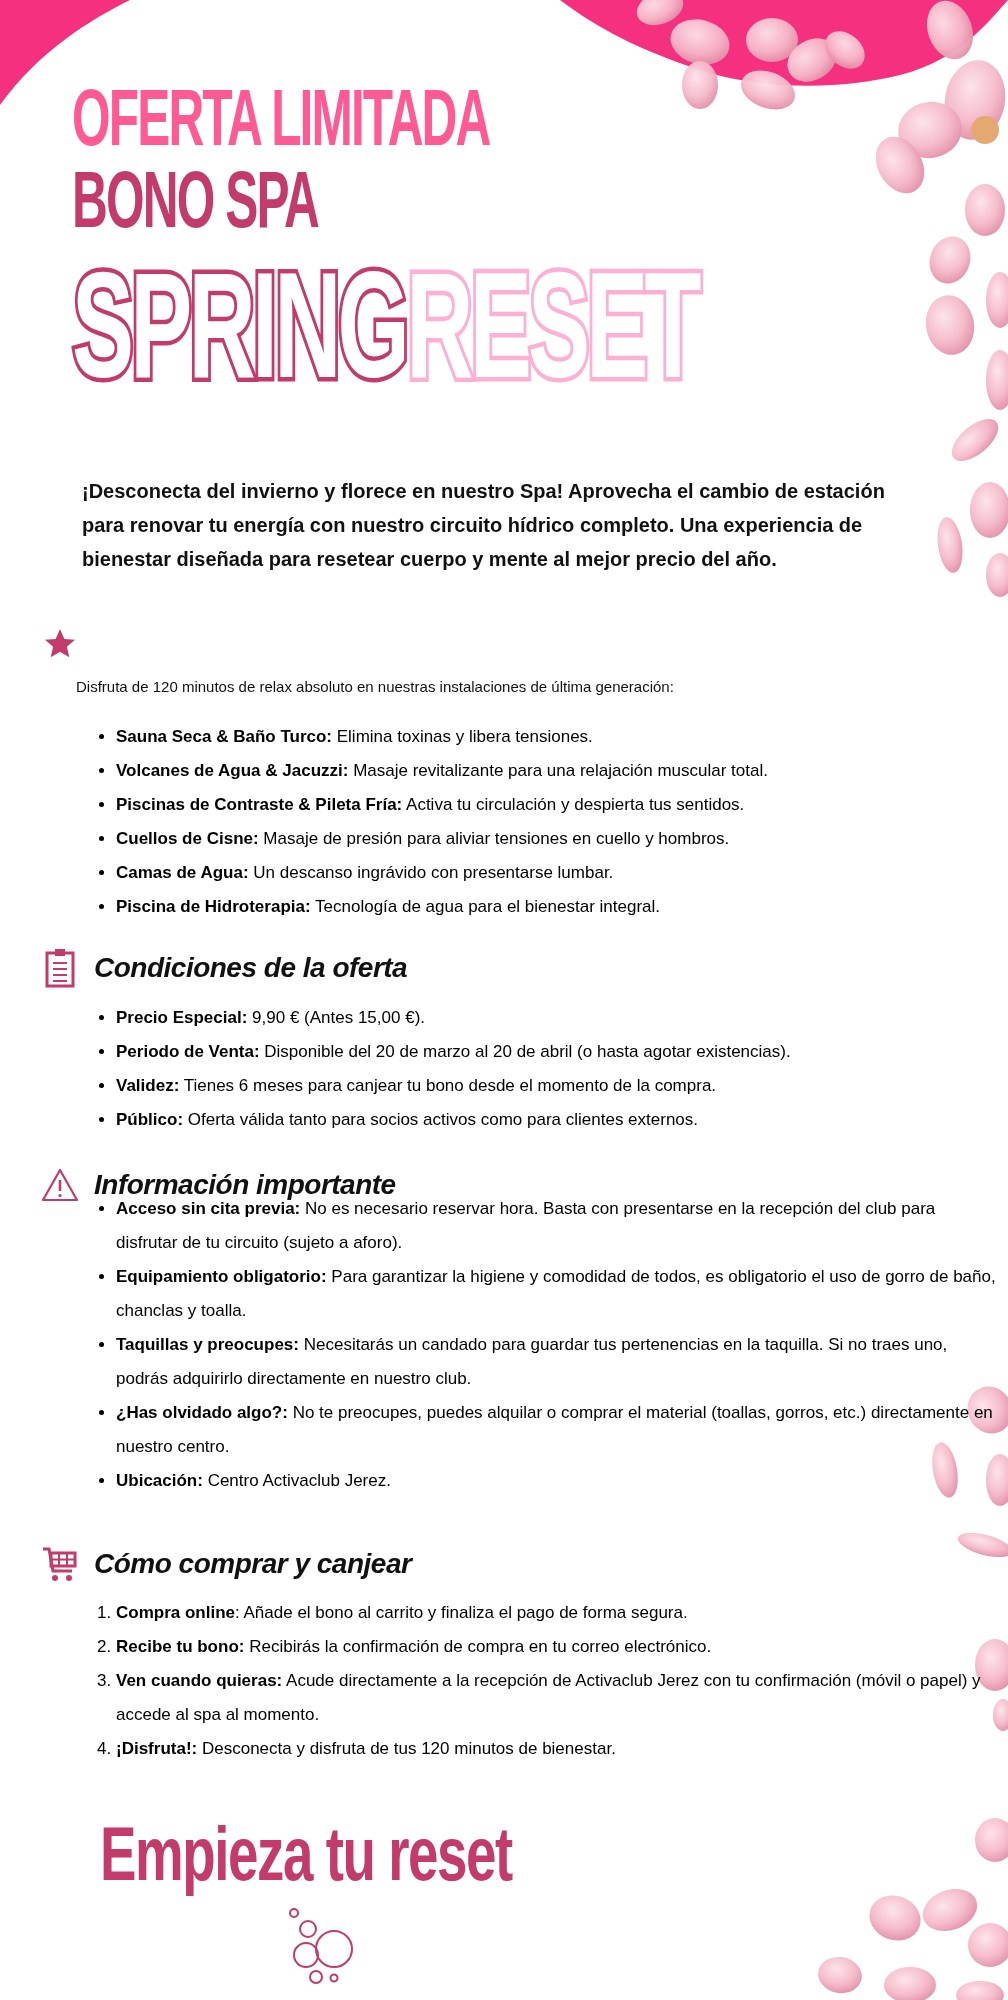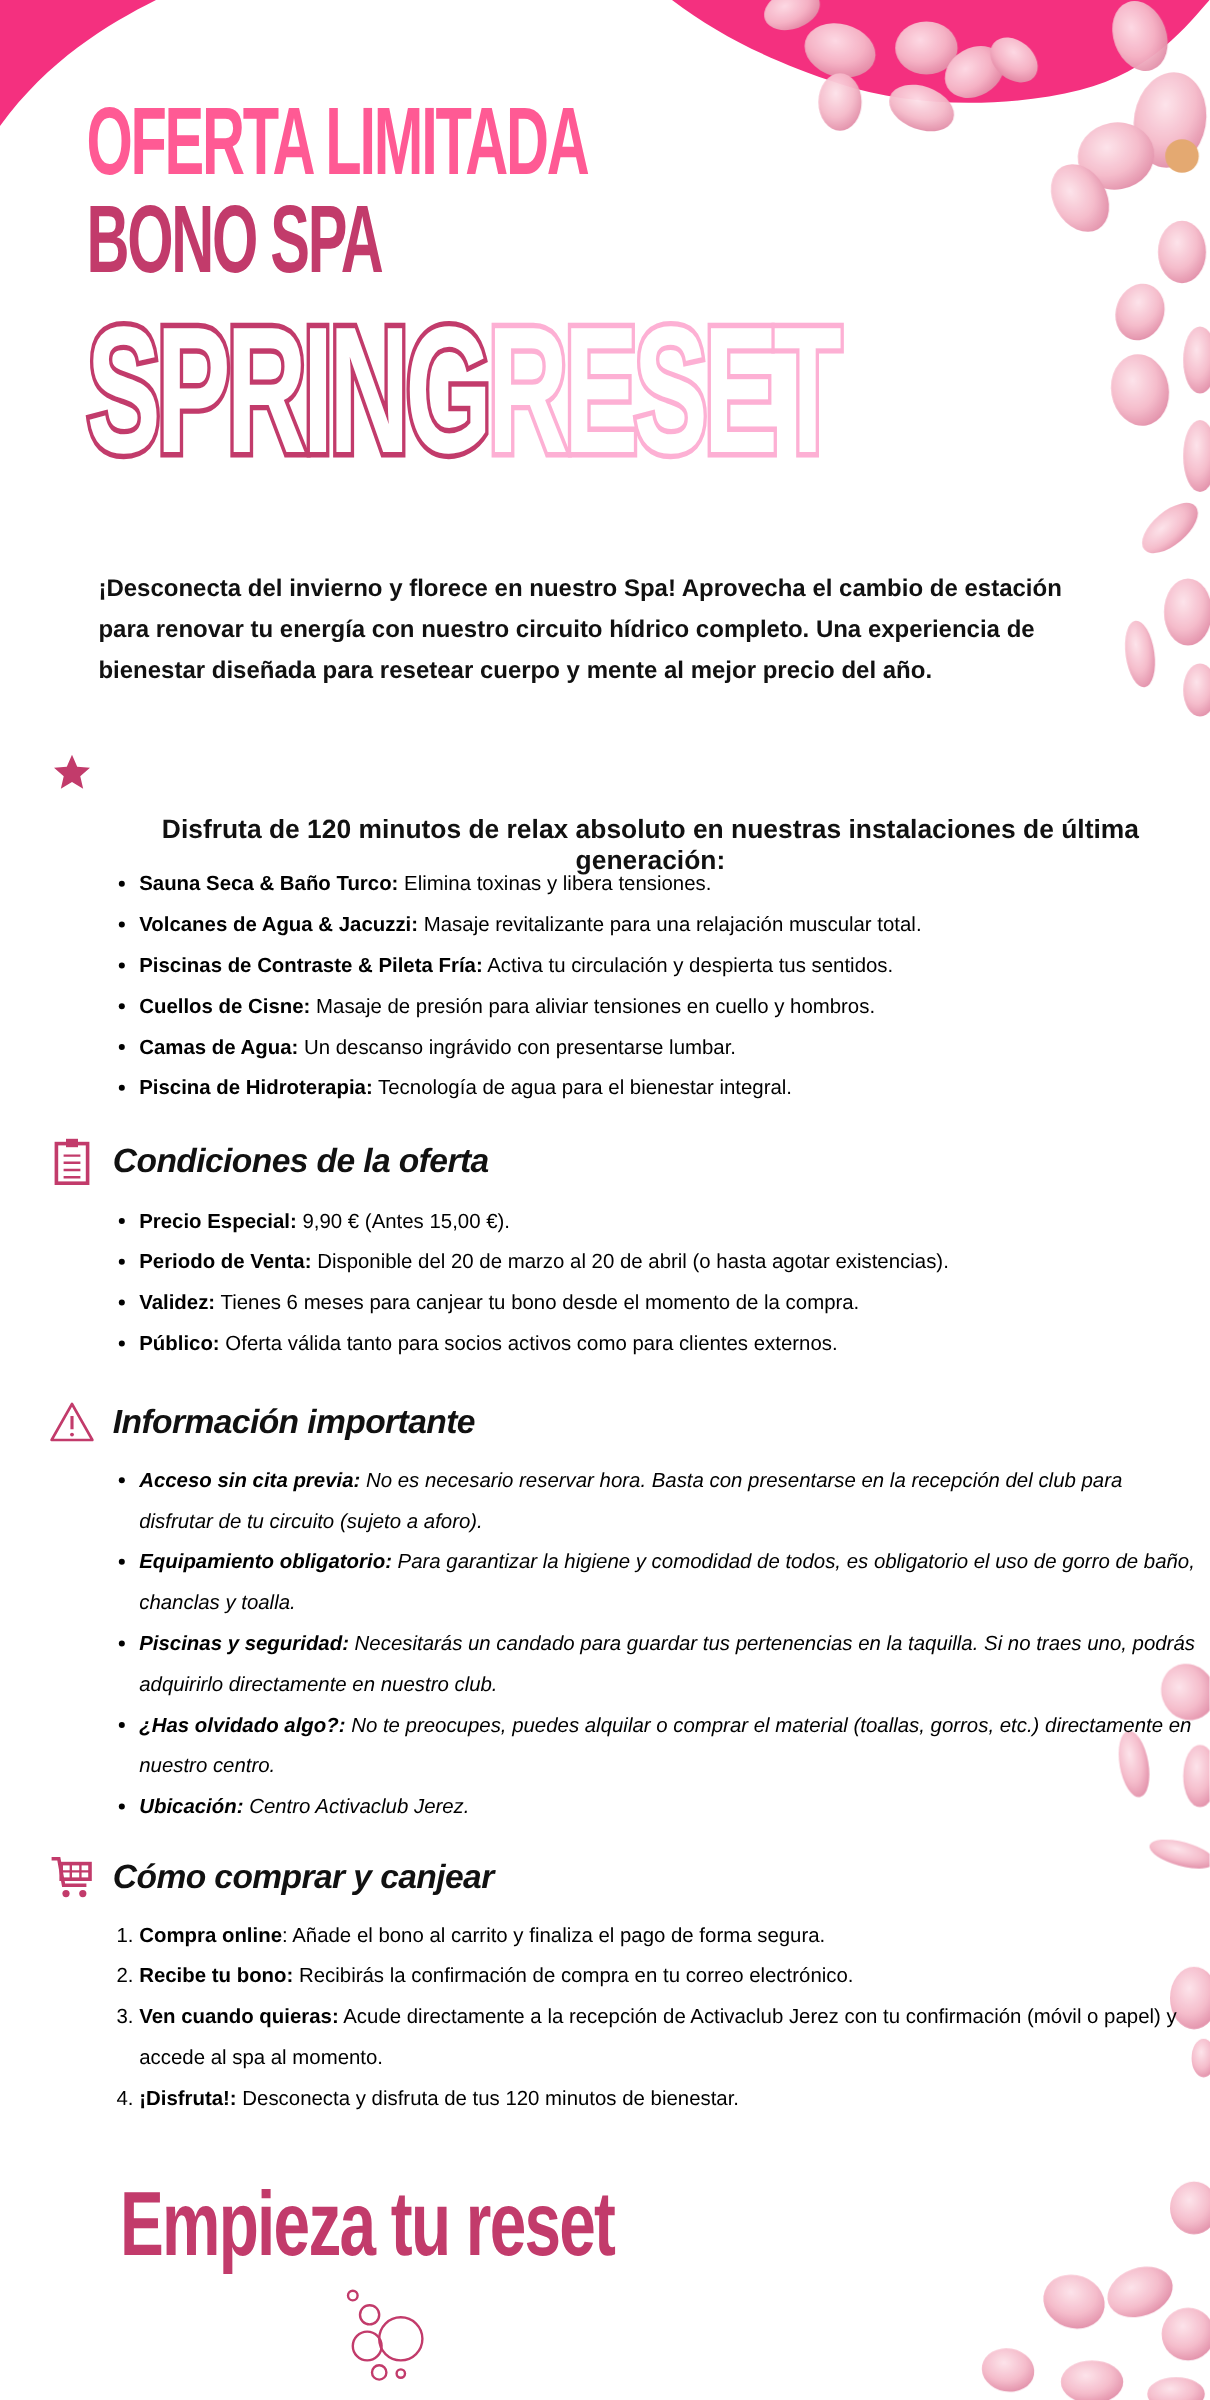--- a/index.html
+++ b/index.html
@@ -9,21 +9,21 @@
   .title-line { position:absolute; left:72px; font-family:"Liberation Sans", sans-serif; font-weight:bold; letter-spacing:-3px; transform-origin:left top; white-space:nowrap; line-height:1; }
   .t1 { top:78px; font-size:80px; color:#ff5a94; transform:scaleX(0.62); }
   .t2 { top:160px; font-size:80px; color:#c23b6b; transform:scaleX(0.62); }
   .t3 { top:250px; font-size:150px; transform:scaleX(0.62); letter-spacing:-6px; }
   .t3 .spring { color:#fff; -webkit-text-stroke:9px #c23b6b; paint-order:stroke fill; }
   .t3 .reset { color:#fff; -webkit-text-stroke:9px #fdb0d4; paint-order:stroke fill; }
   .intro { position:absolute; left:78px; top:470px; width:850px; font-size:20px; font-weight:bold; line-height:34px; color:#111; }
   .section-head { position:absolute; left:40px; display:flex; align-items:center; gap:14px; }
   .section-head .icon { width:40px; height:40px; display:flex; align-items:center; justify-content:center; }
   .section-head h2 { margin:0; font-size:28px; font-style:italic; font-weight:bold; color:#111; letter-spacing:-0.5px; }
-  .lead { position:absolute; left:76px; font-size:22px; font-weight:bold; color:#111;text-align:center; }
+  .lead { position:absolute; left:76px; font-size:15px; font-weight:normal; color:#111;text-align:center; }
   ul.blist, ol.nlist { position:absolute; left:92px; margin:0; padding:0 0 0 24px; width:880px; font-size:17px; line-height:34px; color:#000000; }
   ul.blist li { list-style:disc; padding-left:0; }
   ol.nlist li { list-style:decimal; padding-left:0; }
   li b { font-weight:bold; }
   .cta { position:absolute; left:100px; top:1810px; display:flex; align-items:center; gap:8px;flex-direction:column; }
   .cta span { font-size:76px; font-weight:bold; color:#c23b6b; letter-spacing:-2px; transform:scaleX(0.72); transform-origin:left center; display:inline-block; }
 </style>
 </head>
 <body>
 
@@ -128,24 +128,24 @@
   <div class="section-head" style="top:1165px;">
     <span class="icon">
       <svg width="40" height="36" viewBox="0 0 40 36">
           <path d="M20 3 L37 33 L3 33 Z" fill="none" stroke="#c23b6b" stroke-width="2.2" stroke-linejoin="round"></path>
           <line x1="20" y1="13" x2="20" y2="24" stroke="#c23b6b" stroke-width="2.6"></line>
           <circle cx="20" cy="28.5" r="1.6" fill="#c23b6b"></circle>
         </svg>
     </span>
     <h2>Información importante</h2>
   </div>
-  <ul class="blist" style="top:1217px;font-style:italic;">
+  <ul class="blist" style="top:1192px;">
     <li><b>Acceso sin cita previa:</b><span> No es necesario reservar hora. Basta con presentarse en la recepción del club para disfrutar de tu circuito (sujeto a aforo).</span></li>
     <li><b>Equipamiento obligatorio:</b><span> Para garantizar la higiene y comodidad de todos, es obligatorio el uso de gorro de baño, chanclas y toalla.</span></li>
-    <li><b>Piscinas y seguridad:</b><span> Necesitarás un candado para guardar tus pertenencias en la taquilla. Si no traes uno, podrás adquirirlo directamente en nuestro club.</span></li>
+    <li><b>Taquillas y preocupes:</b><span> Necesitarás un candado para guardar tus pertenencias en la taquilla. Si no traes uno, podrás adquirirlo directamente en nuestro club.</span></li>
     <li><b>¿Has olvidado algo?:</b><span> No te preocupes, puedes alquilar o comprar el material (toallas, gorros, etc.) directamente en nuestro centro.</span></li>
     <li><b>Ubicación:</b><span> Centro Activaclub Jerez.</span></li>
   </ul>
 
   <div class="section-head" style="top:1544px;text-align:center;">
     <span class="icon">
       <svg width="38" height="38" viewBox="0 0 38 38">
           <path d="M2 4 H8 L12 26 H31" fill="none" stroke="#c23b6b" stroke-width="3"></path>
           <rect x="10" y="8" width="24" height="13" fill="none" stroke="#c23b6b" stroke-width="3"></rect>
           <line x1="18" y1="8" x2="18" y2="21" stroke="#c23b6b" stroke-width="2"></line>

